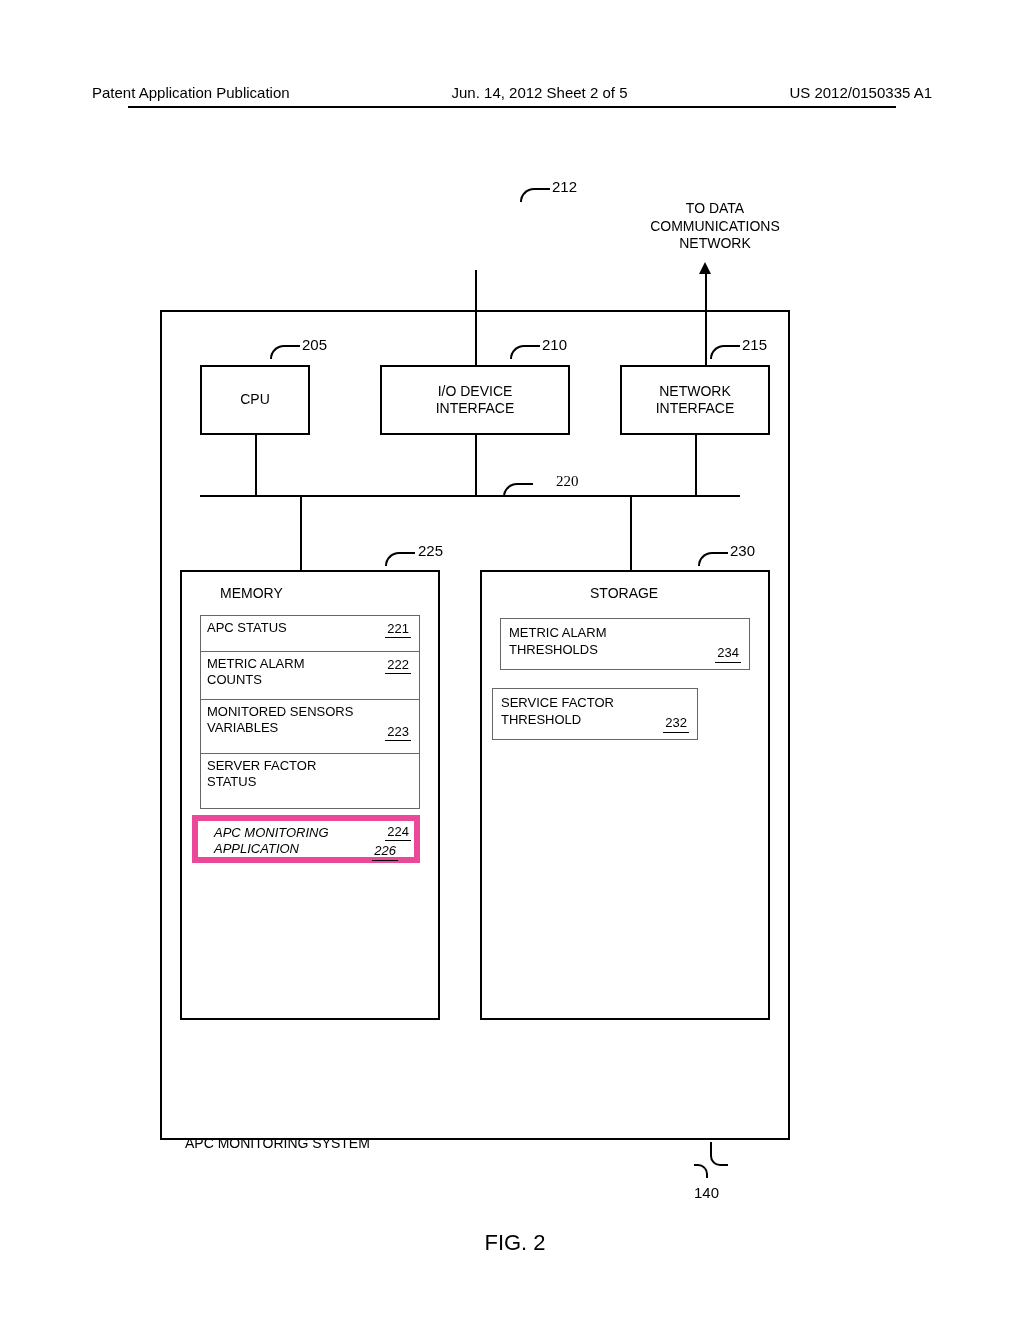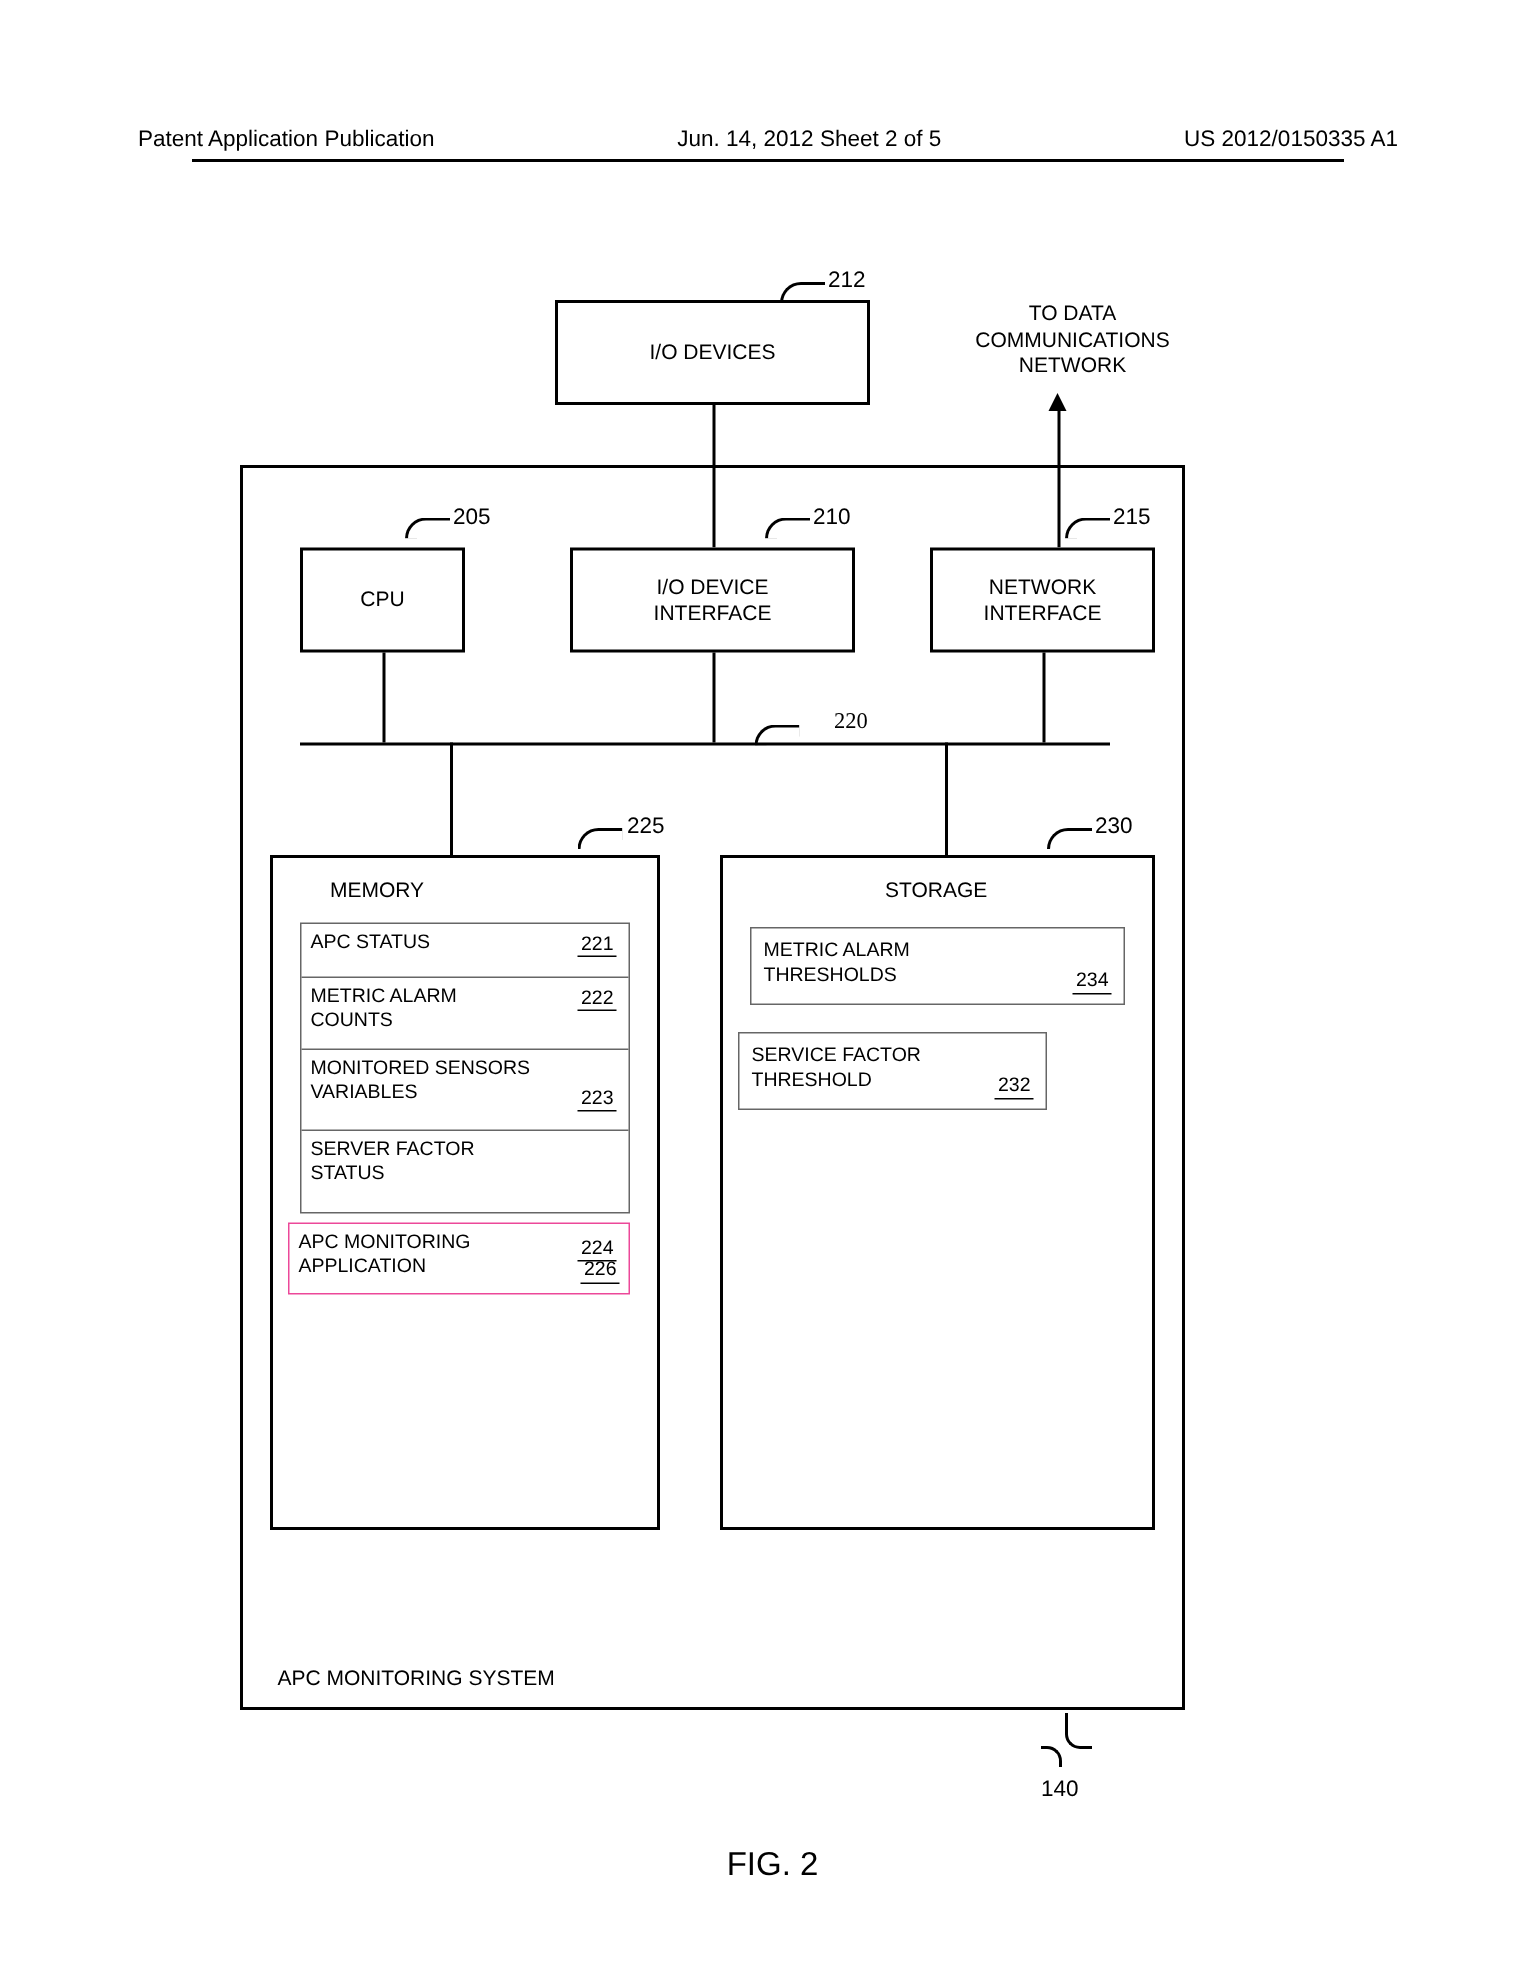--- a/index.html
+++ b/index.html
@@ -77,24 +77,25 @@
     border: 2px solid #000;
     background: #fff;
   }
   .sub-title {
     position: absolute;
     font-size: 14px;
     text-align: center;
   }
   .inner-item {
     position: absolute;
-    border: 1px solid #ec4899;
+    border: 6px solid #ec4899;
     font-size: 13px;
-    padding: 4px 6px;
+    padding: 4px 16px;
     line-height: 1.25;
+    font-style: italic;
   }
   .inner-item .num {
     float: right;
     border-bottom: 1px solid #000;
     padding: 0 2px;
   }
   .item-group {
     position: absolute;
     border: 1px solid #666;
   }
@@ -123,20 +124,21 @@
   .storage-item .num {
     position: absolute;
     right: 8px;
     bottom: 6px;
     border-bottom: 1px solid #000;
     padding: 0 2px;
   }
   .sys-label {
     position: absolute;
     font-size: 14px;
+    margin-top: 25px;
   }
   .fig-caption {
     position: absolute;
     font-size: 22px;
     width: 100%;
     text-align: center;
   }
   .brace {
     position: absolute;
     width: 18px;
@@ -159,23 +161,20 @@
 
 <div class="page-header">
   <span>Patent Application Publication</span>
   <span>Jun. 14, 2012  Sheet 2 of 5</span>
   <span>US 2012/0150335 A1</span>
 </div>
 <div class="header-rule"></div>
 
 <div class="figure-area">
 
-  <div class="box" style="left:230px; top:30px; width:210px; height:70px;">
-    <span>I/O DEVICES</span>
-  </div>
   <div class="lead" style="left:380px; top:18px;"></div>
   <div class="ref" style="left:412px; top:8px;">212</div>
 
   <div class="ref" style="left:490px; top:30px; width:170px; text-align:center; font-size:14px; line-height:1.25; white-space:pre-line;">TO DATA
 COMMUNICATIONS
 NETWORK</div>
 
   <div class="vline" style="left:335px; top:100px; height:95px;"></div>
 
   <div class="vline" style="left:565px; top:102px; height:93px;"></div>

